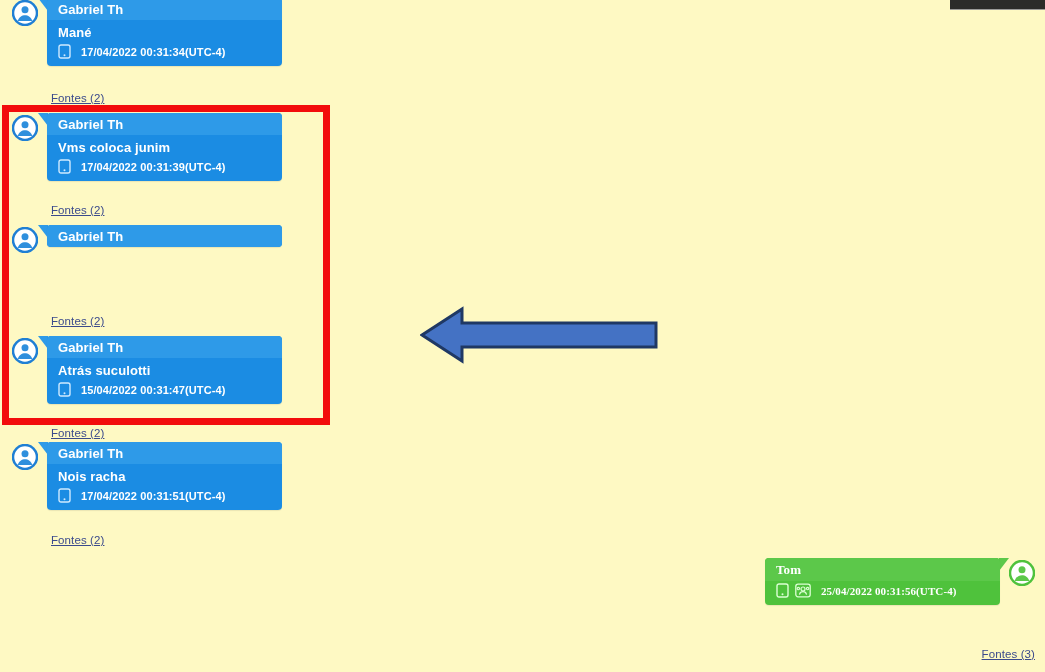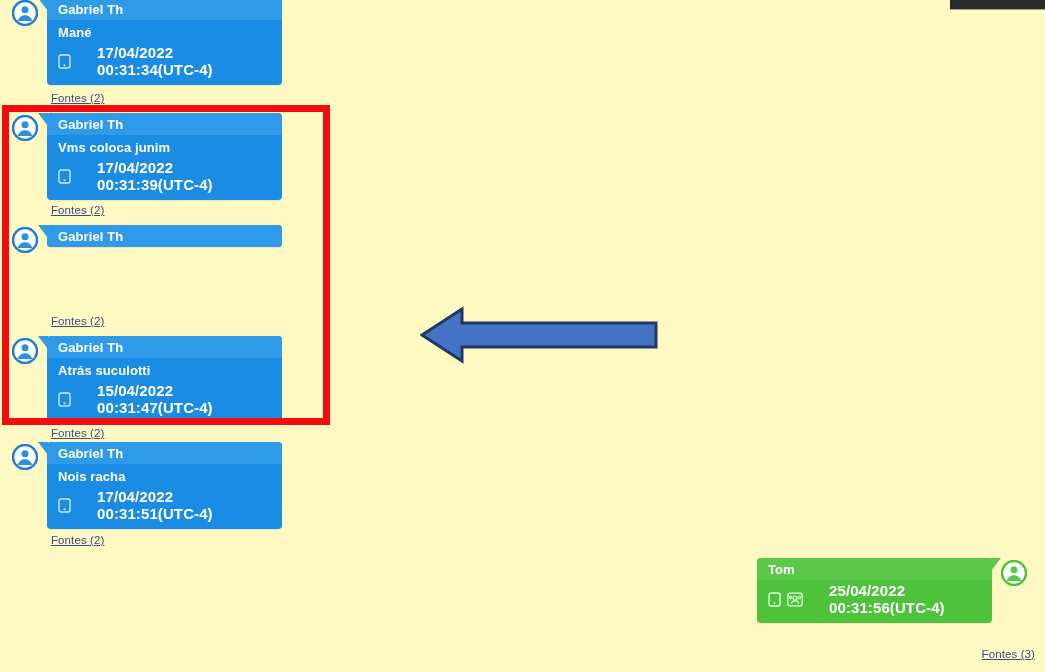--- a/index.html
+++ b/index.html
@@ -33,21 +33,21 @@
     border-bottom: 1px solid #9a9a98;
   }
 
   
   .msg-row {
     position: absolute;
     display: flex;
     align-items: flex-start;
   }
   .msg-row.incoming { left: 12px; }
-  .msg-row.outgoing { right: 18px; flex-direction: row-reverse; }
+  .msg-row.outgoing { right: 10px; flex-direction: row-reverse; font-family: Liberation Serif, serif; }
 
   .avatar {
     width: 26px;
     height: 26px;
     border-radius: 50%;
     flex: 0 0 26px;
     margin-top: 2px;
     position: relative;
     display: block;
   }
@@ -84,25 +84,25 @@
     letter-spacing: .1px;
   }
 
   .bubble .meta {
     display: flex;
     align-items: center;
     gap: 6px;
     padding: 2px 8px 7px 11px;
   }
   .bubble .meta .ts {
-    font-size: 15px;
+    font-size: 11px;
     font-weight: bold;
     color: #ffffff;
     letter-spacing: .1px;
-    margin-left: 20px;
+    margin-left: 4px;
   }
   .bubble .meta .ic { display: block; }
   .bubble .meta .ic svg { display: block; }
 
   
   .tail {
     position: absolute;
     top: 0;
     width: 0;
     height: 0;

